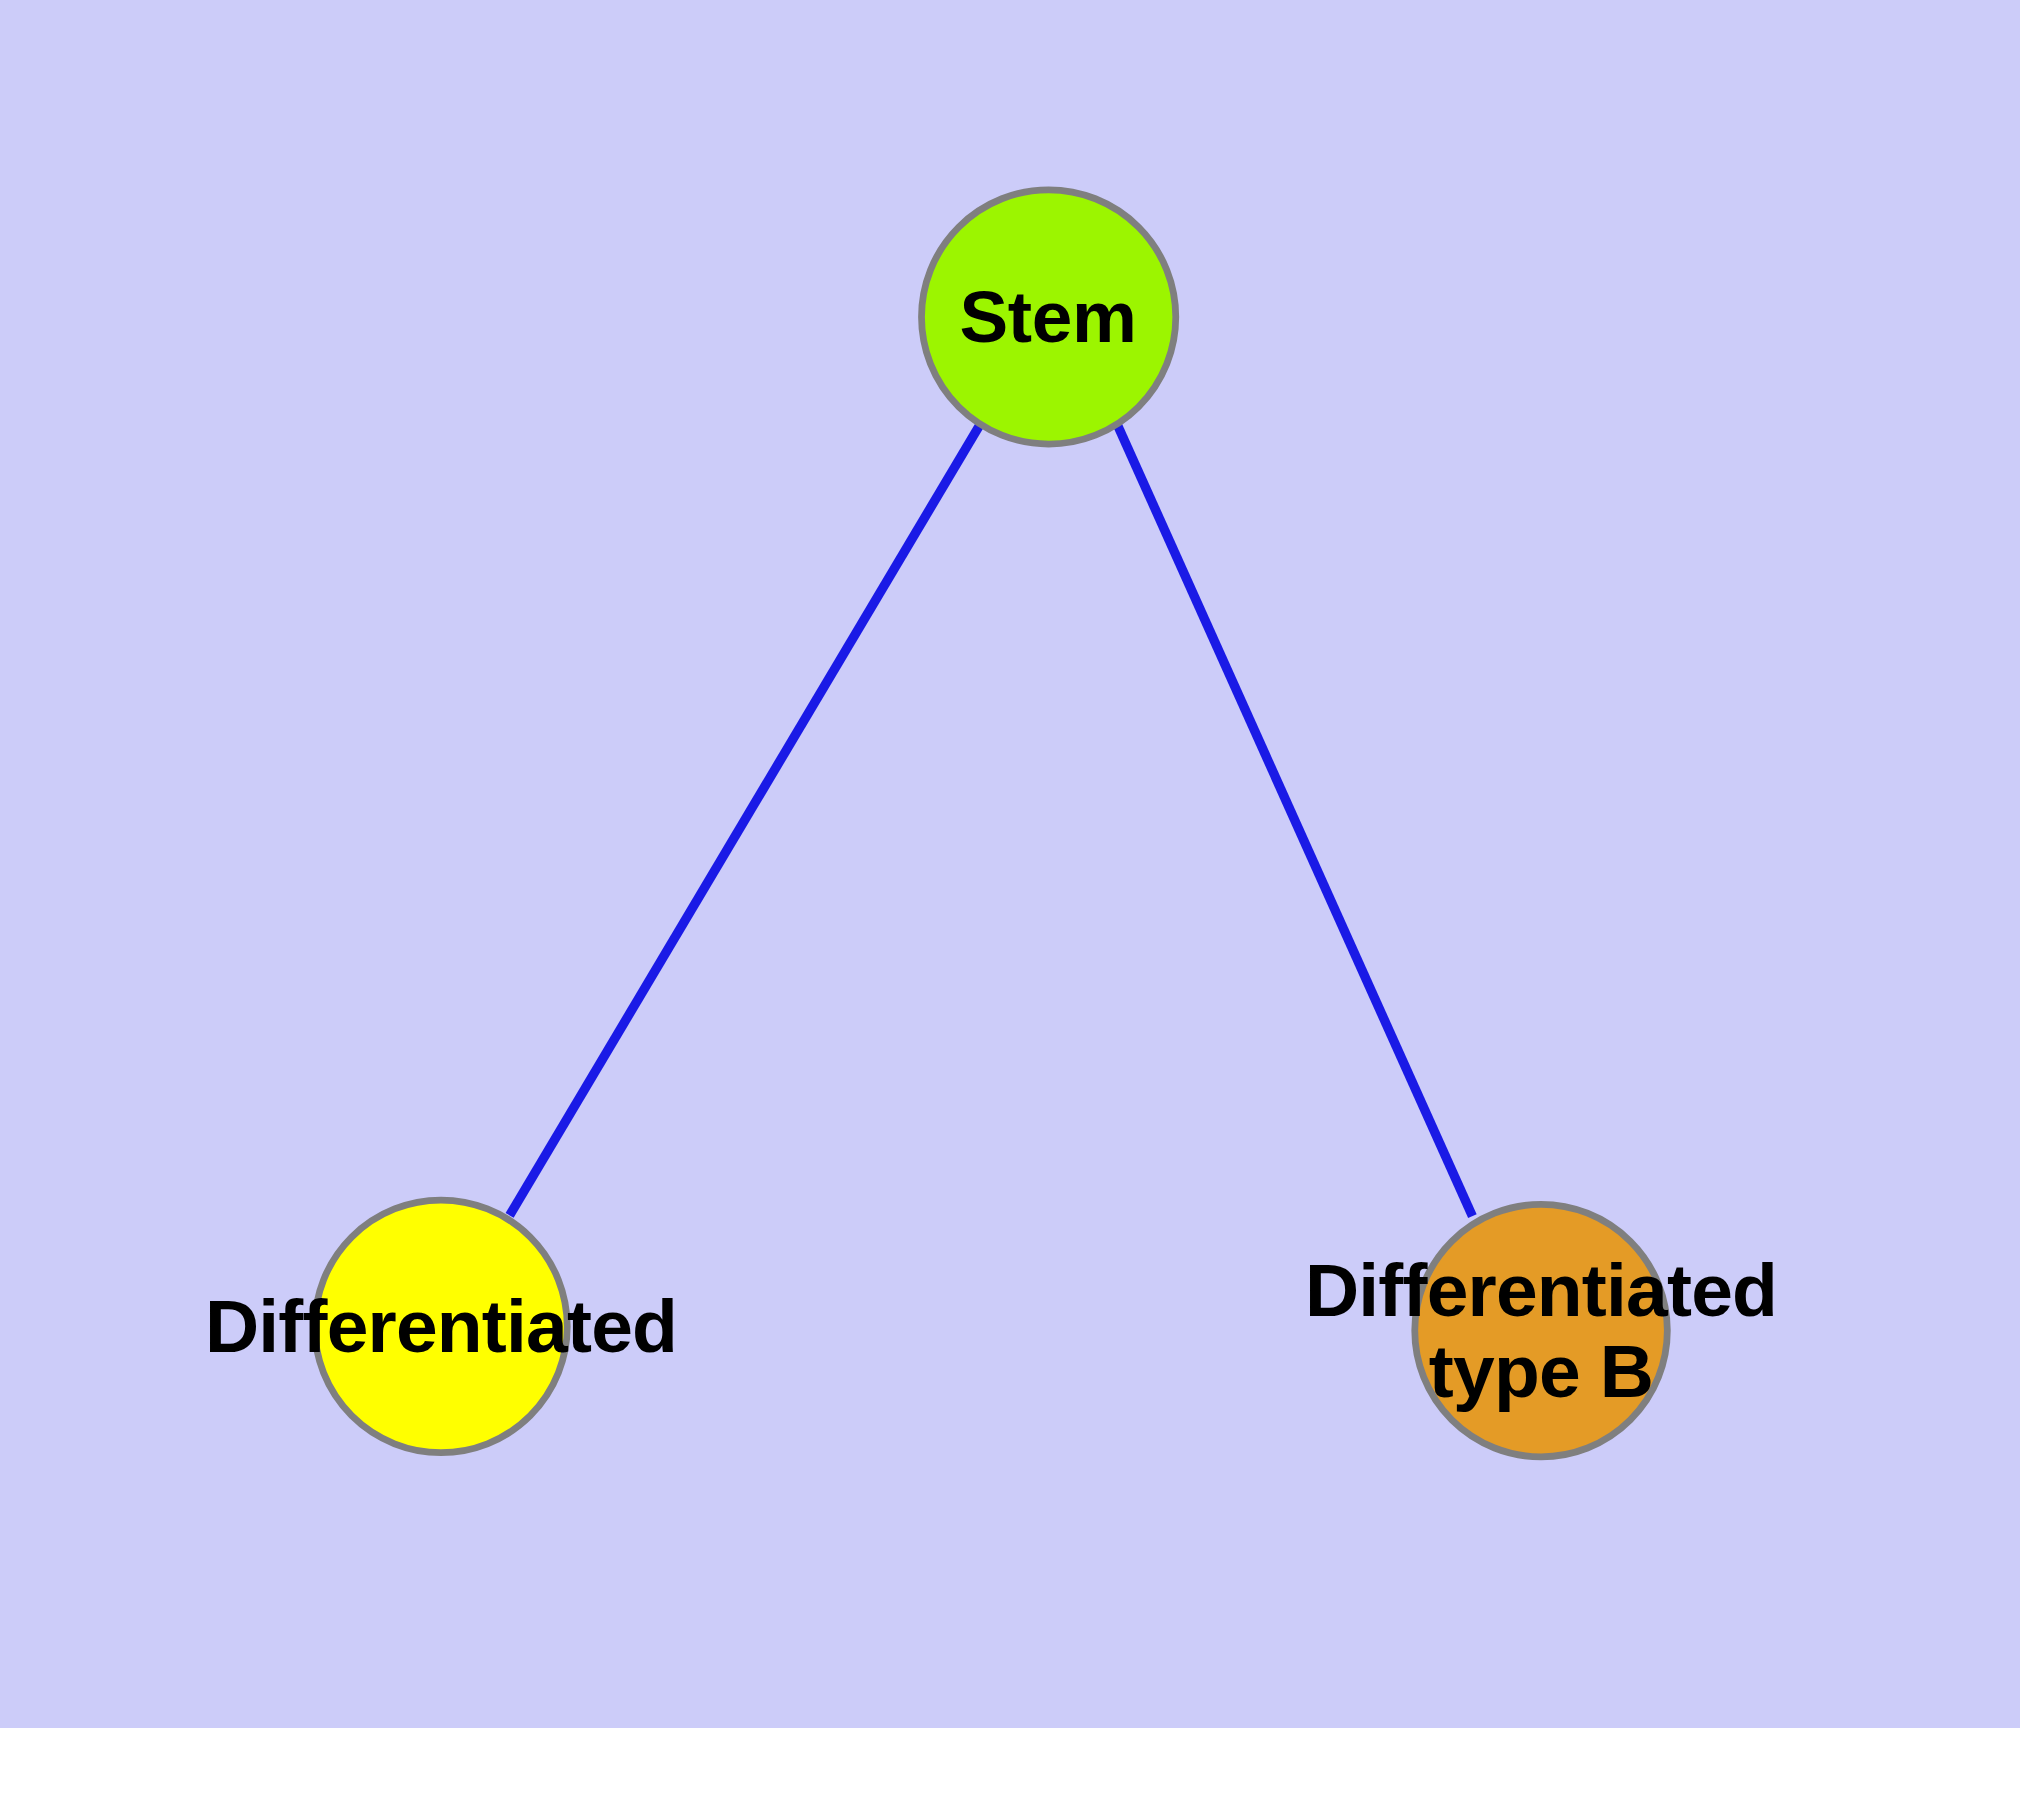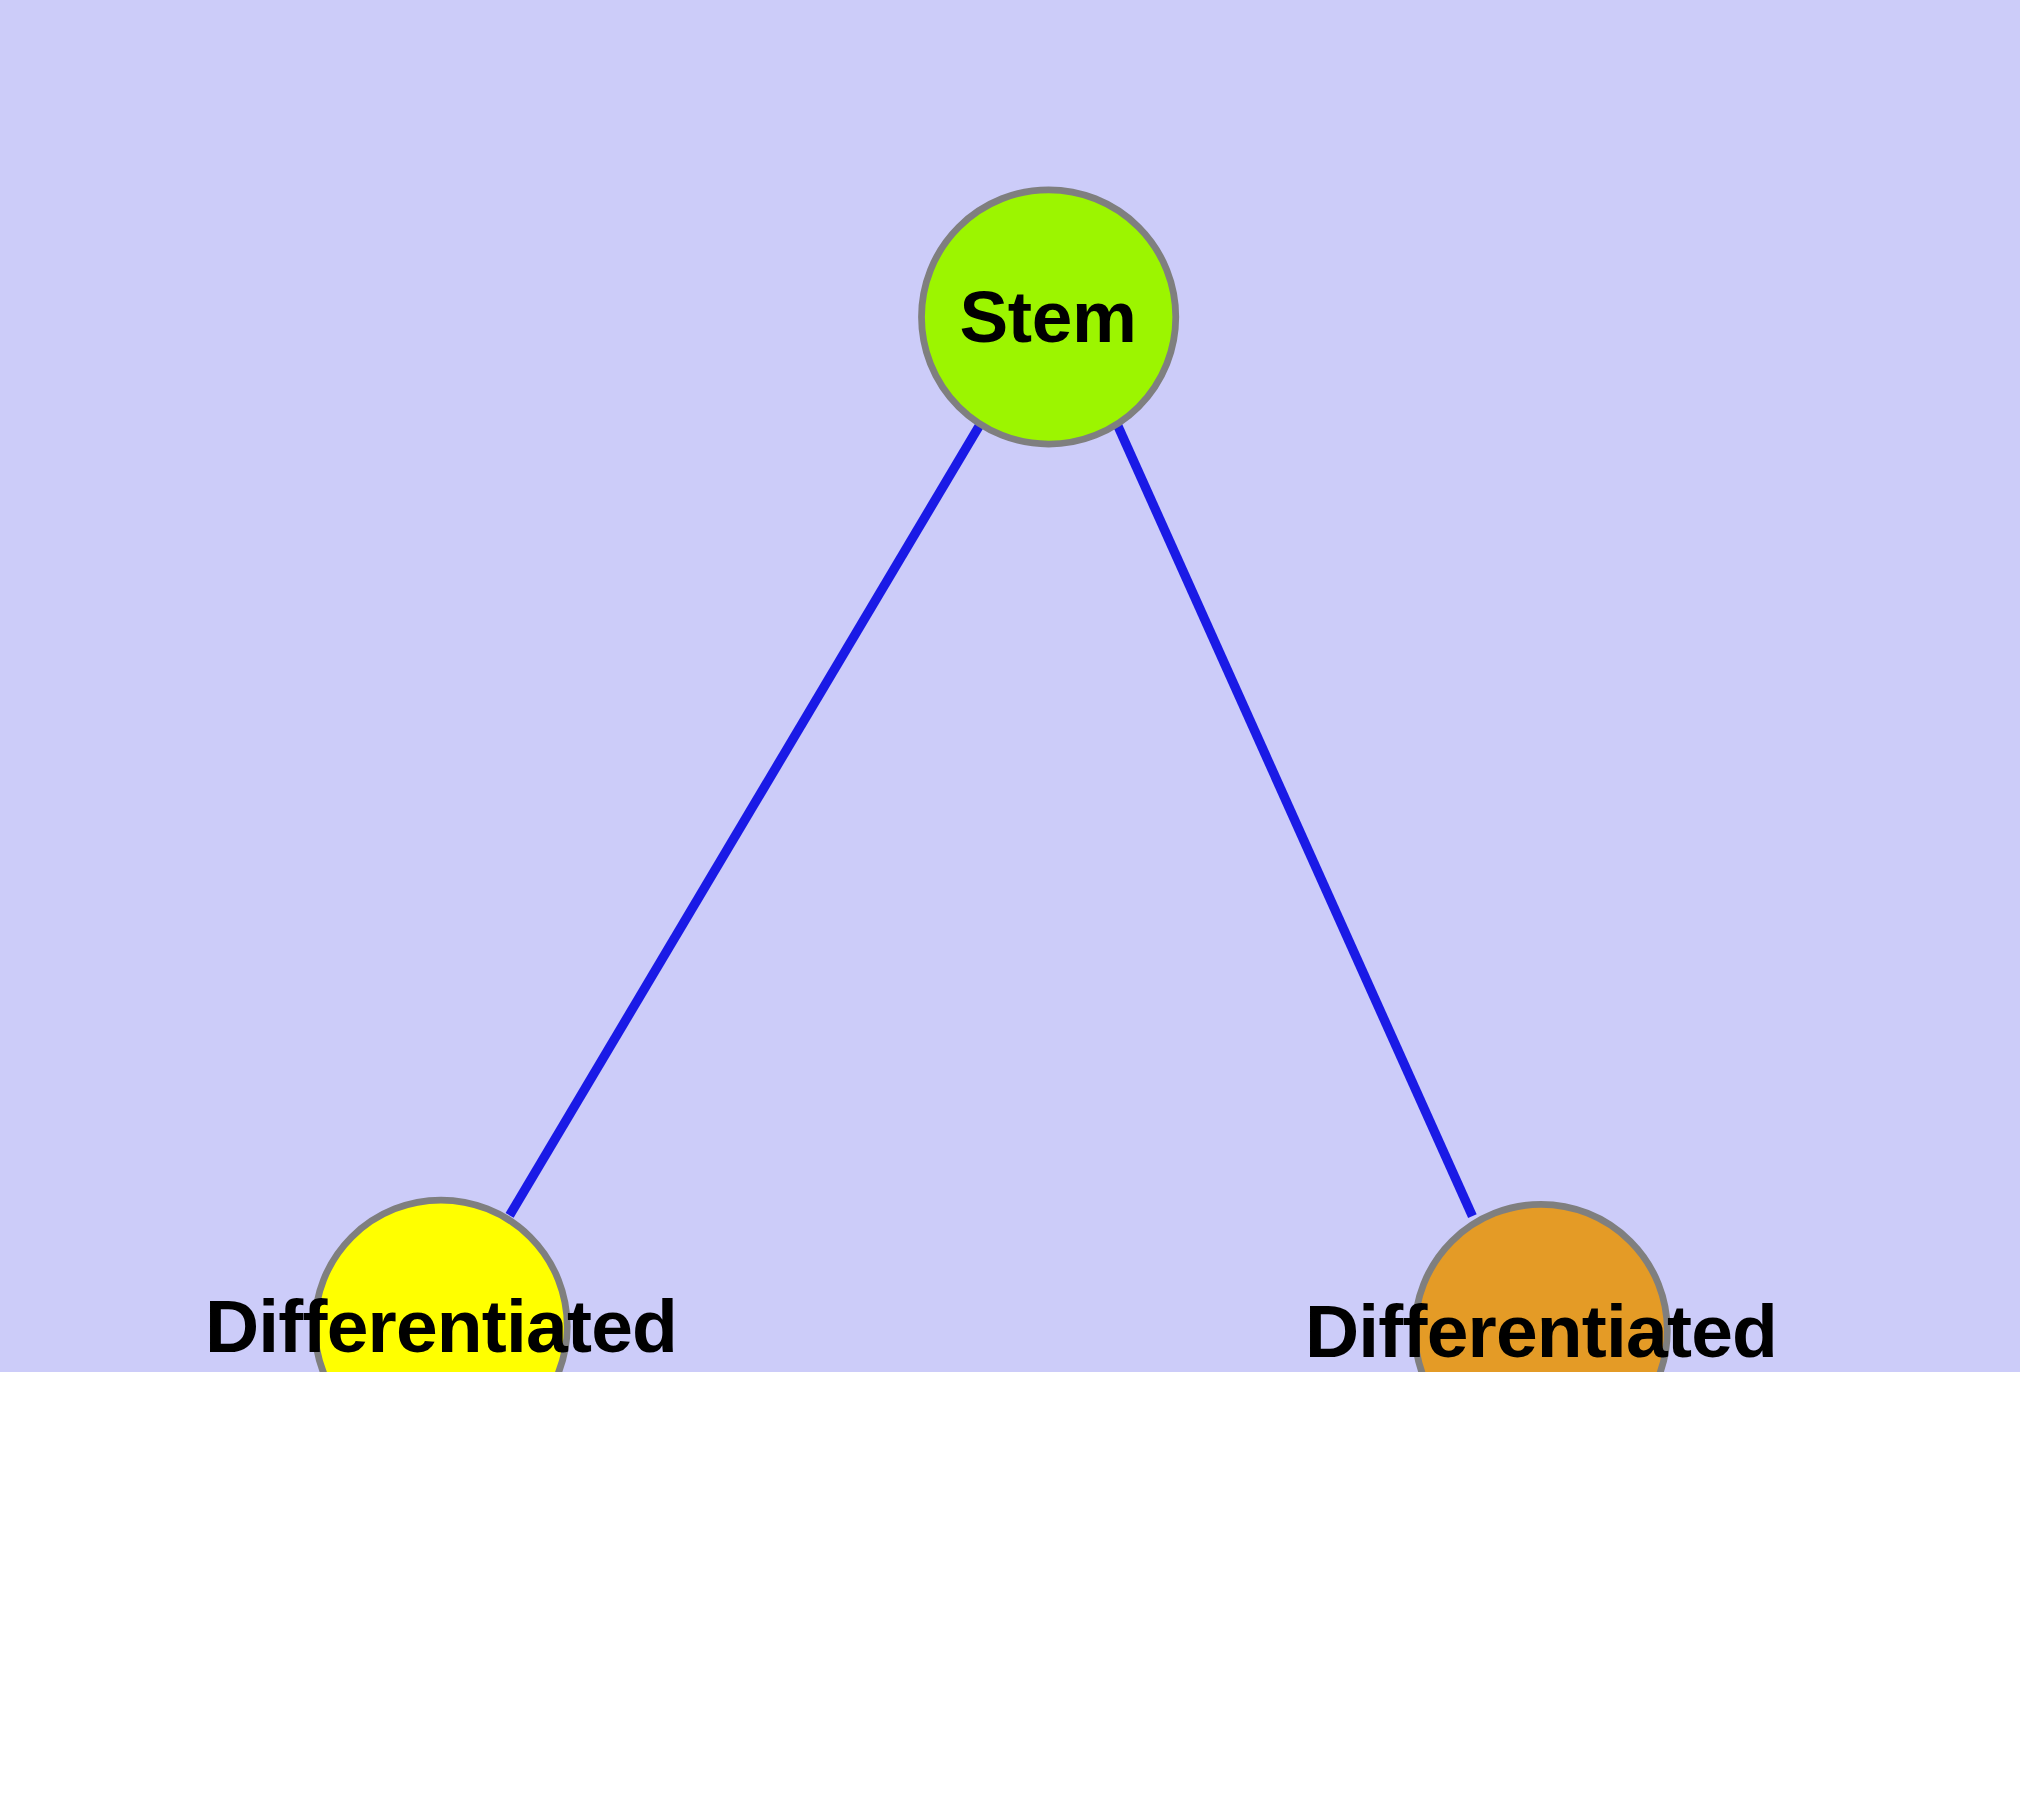--- a/index.html
+++ b/index.html
@@ -36,21 +36,21 @@
     transform: translate(-50%, -50%);
   }
   .node-label .lbl-line { display: block; }
   #label-stem  { font-size: 73px; letter-spacing: -0.4px; }
   #label-diffA { font-size: 75px; letter-spacing: -0.8px; }
   #label-diffB { font-size: 75px; letter-spacing: -0.8px; }
 </style>
 </head>
 <body>
 
-<div id="canvas" style="width: 2021px; height: 1372px;">
+<div id="canvas" style="width: 2021px; height: 1728px;">
 
   <div id="bg-rect" style="background: rgb(204, 204, 249);"></div>
 
   <svg id="graph-svg" viewBox="0 0 2384 2138" xmlns="http://www.w3.org/2000/svg">
     <g>
       <line id="edge-stem-diffA" x1="1156" y1="501" x2="601" y2="1434" stroke="#1a1ae6" stroke-width="11" stroke-linecap="butt"></line>
       <line id="edge-stem-diffB" x1="1318" y1="501" x2="1737" y2="1435" stroke="#1a1ae6" stroke-width="11" stroke-linecap="butt"></line>
     </g>
     <g>
       <circle id="circle-stem" cx="1237" cy="374" r="150" fill="#9cf500" stroke="#7f7f7f" stroke-width="8"></circle>
@@ -62,16 +62,17 @@
   <div class="node-label" id="label-stem" style="left: 1048px; top: 317px; color: rgb(0, 0, 0);">
     <span class="lbl-line">Stem</span>
   </div>
 
   <div class="node-label" id="label-diffA" style="left: 441px; top: 1326px; color: rgb(0, 0, 0);">
     <span class="lbl-line">Differentiated</span>
   </div>
 
   <div class="node-label" id="label-diffB" style="left: 1541px; top: 1331px; color: rgb(0, 0, 0);">
     <span class="lbl-line">Differentiated</span>
+    <span class="lbl-line">type B</span>
   </div>
 
 </div>
 
 
 </body></html>

